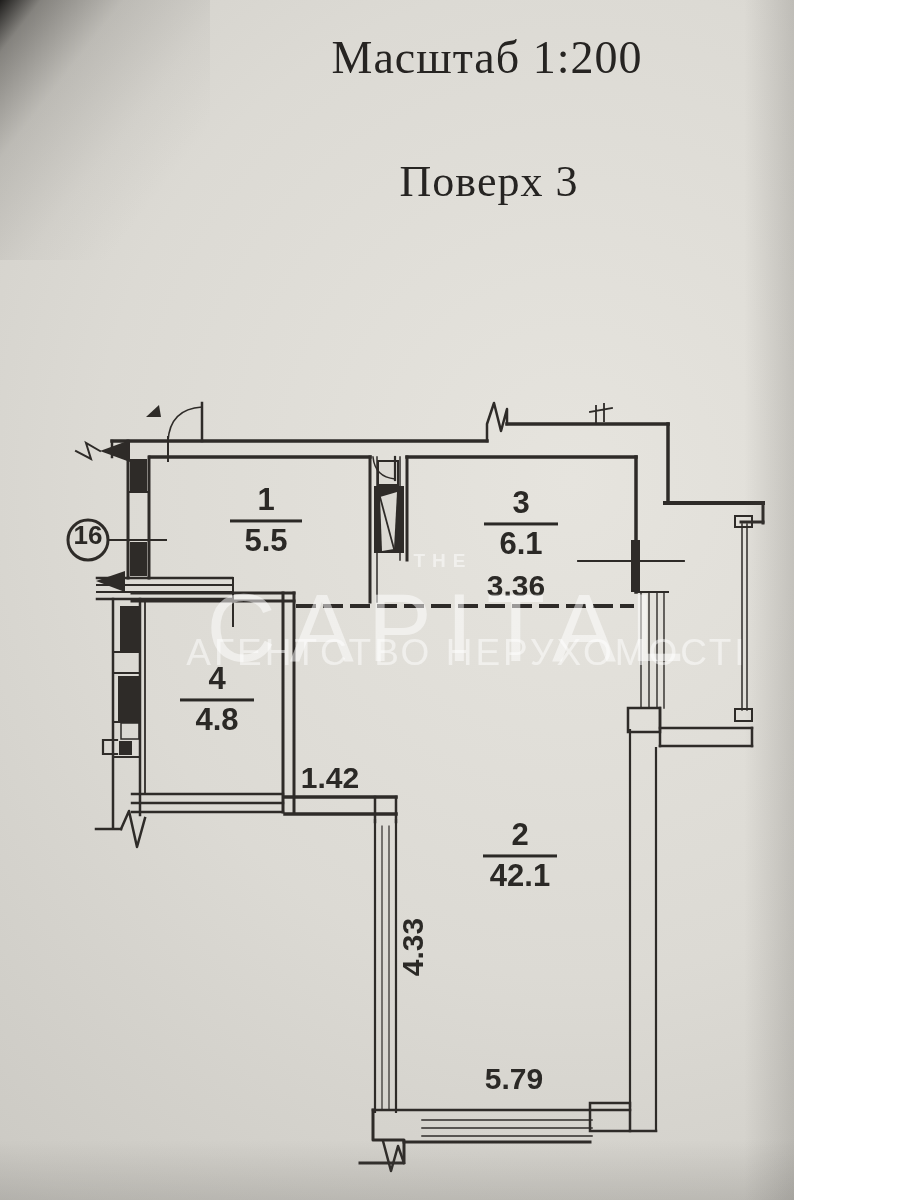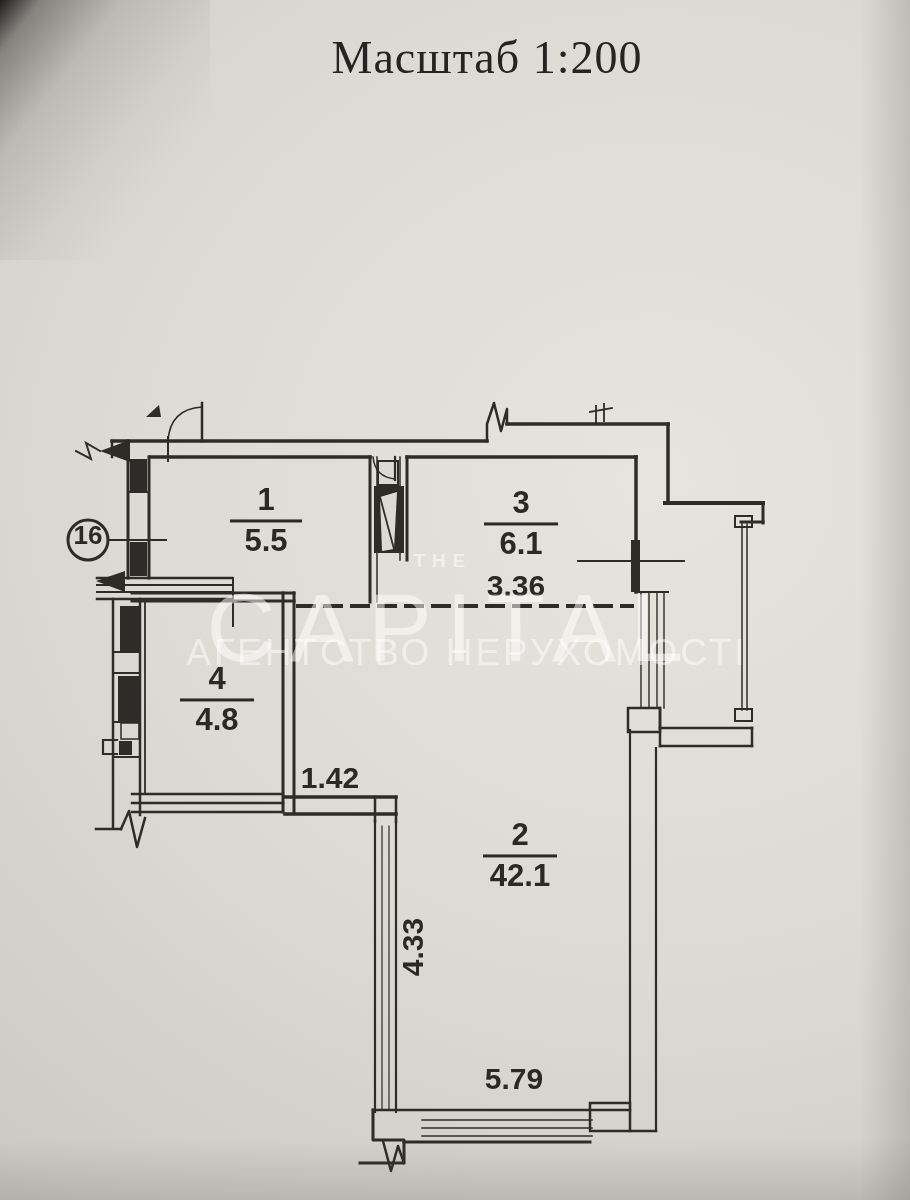--- a/index.html
+++ b/index.html
@@ -1,18 +1,18 @@
 <!DOCTYPE html>
 <html><head>
 <meta charset="utf-8">
 <style>
   html,body{margin:0;padding:0;}
   .page{
     position:relative;
-    width:910px;height:1200px;
+    width:794px;height:1200px;
     overflow:hidden;
     background:
       radial-gradient(130% 90% at 72% 40%, #e6e4de 0%, #dcdad4 46%, #cdcbc5 82%, #bdbbb7 100%);
     font-family:"Liberation Sans", sans-serif;
     color:#2e2b28;
   }
   .corner-shadow{
     position:absolute;left:0;top:0;width:210px;height:260px;
     background:linear-gradient(128deg, rgba(15,14,13,0.92) 0%, rgba(55,53,50,0.5) 10%, rgba(110,108,104,0.24) 30%, rgba(150,148,144,0.10) 55%, rgba(0,0,0,0) 75%);
     pointer-events:none;
@@ -207,20 +207,21 @@
         <path d="M373,457 Q375,477 395,479" stroke-width="1.5"></path>
       </g>
 
       <path d="M298,606 H632" stroke-width="4" stroke-dasharray="16 11"></path>
 
       <circle cx="88" cy="540" r="20" stroke-width="3"></circle>
     </g>
   </svg>
 
   <div class="title scale">Масштаб 1:200</div>
+  <div class="title floor">Поверх 3</div>
 
   <div class="axis-bubble" style="border:none;">
     <span>16</span>
   </div>
 
   <div class="room-label" style="left:266px;top:521px;">
     <span>1</span>
     <span class="bar" style="width:72px;"></span>
     <span>5.5</span>
   </div>

